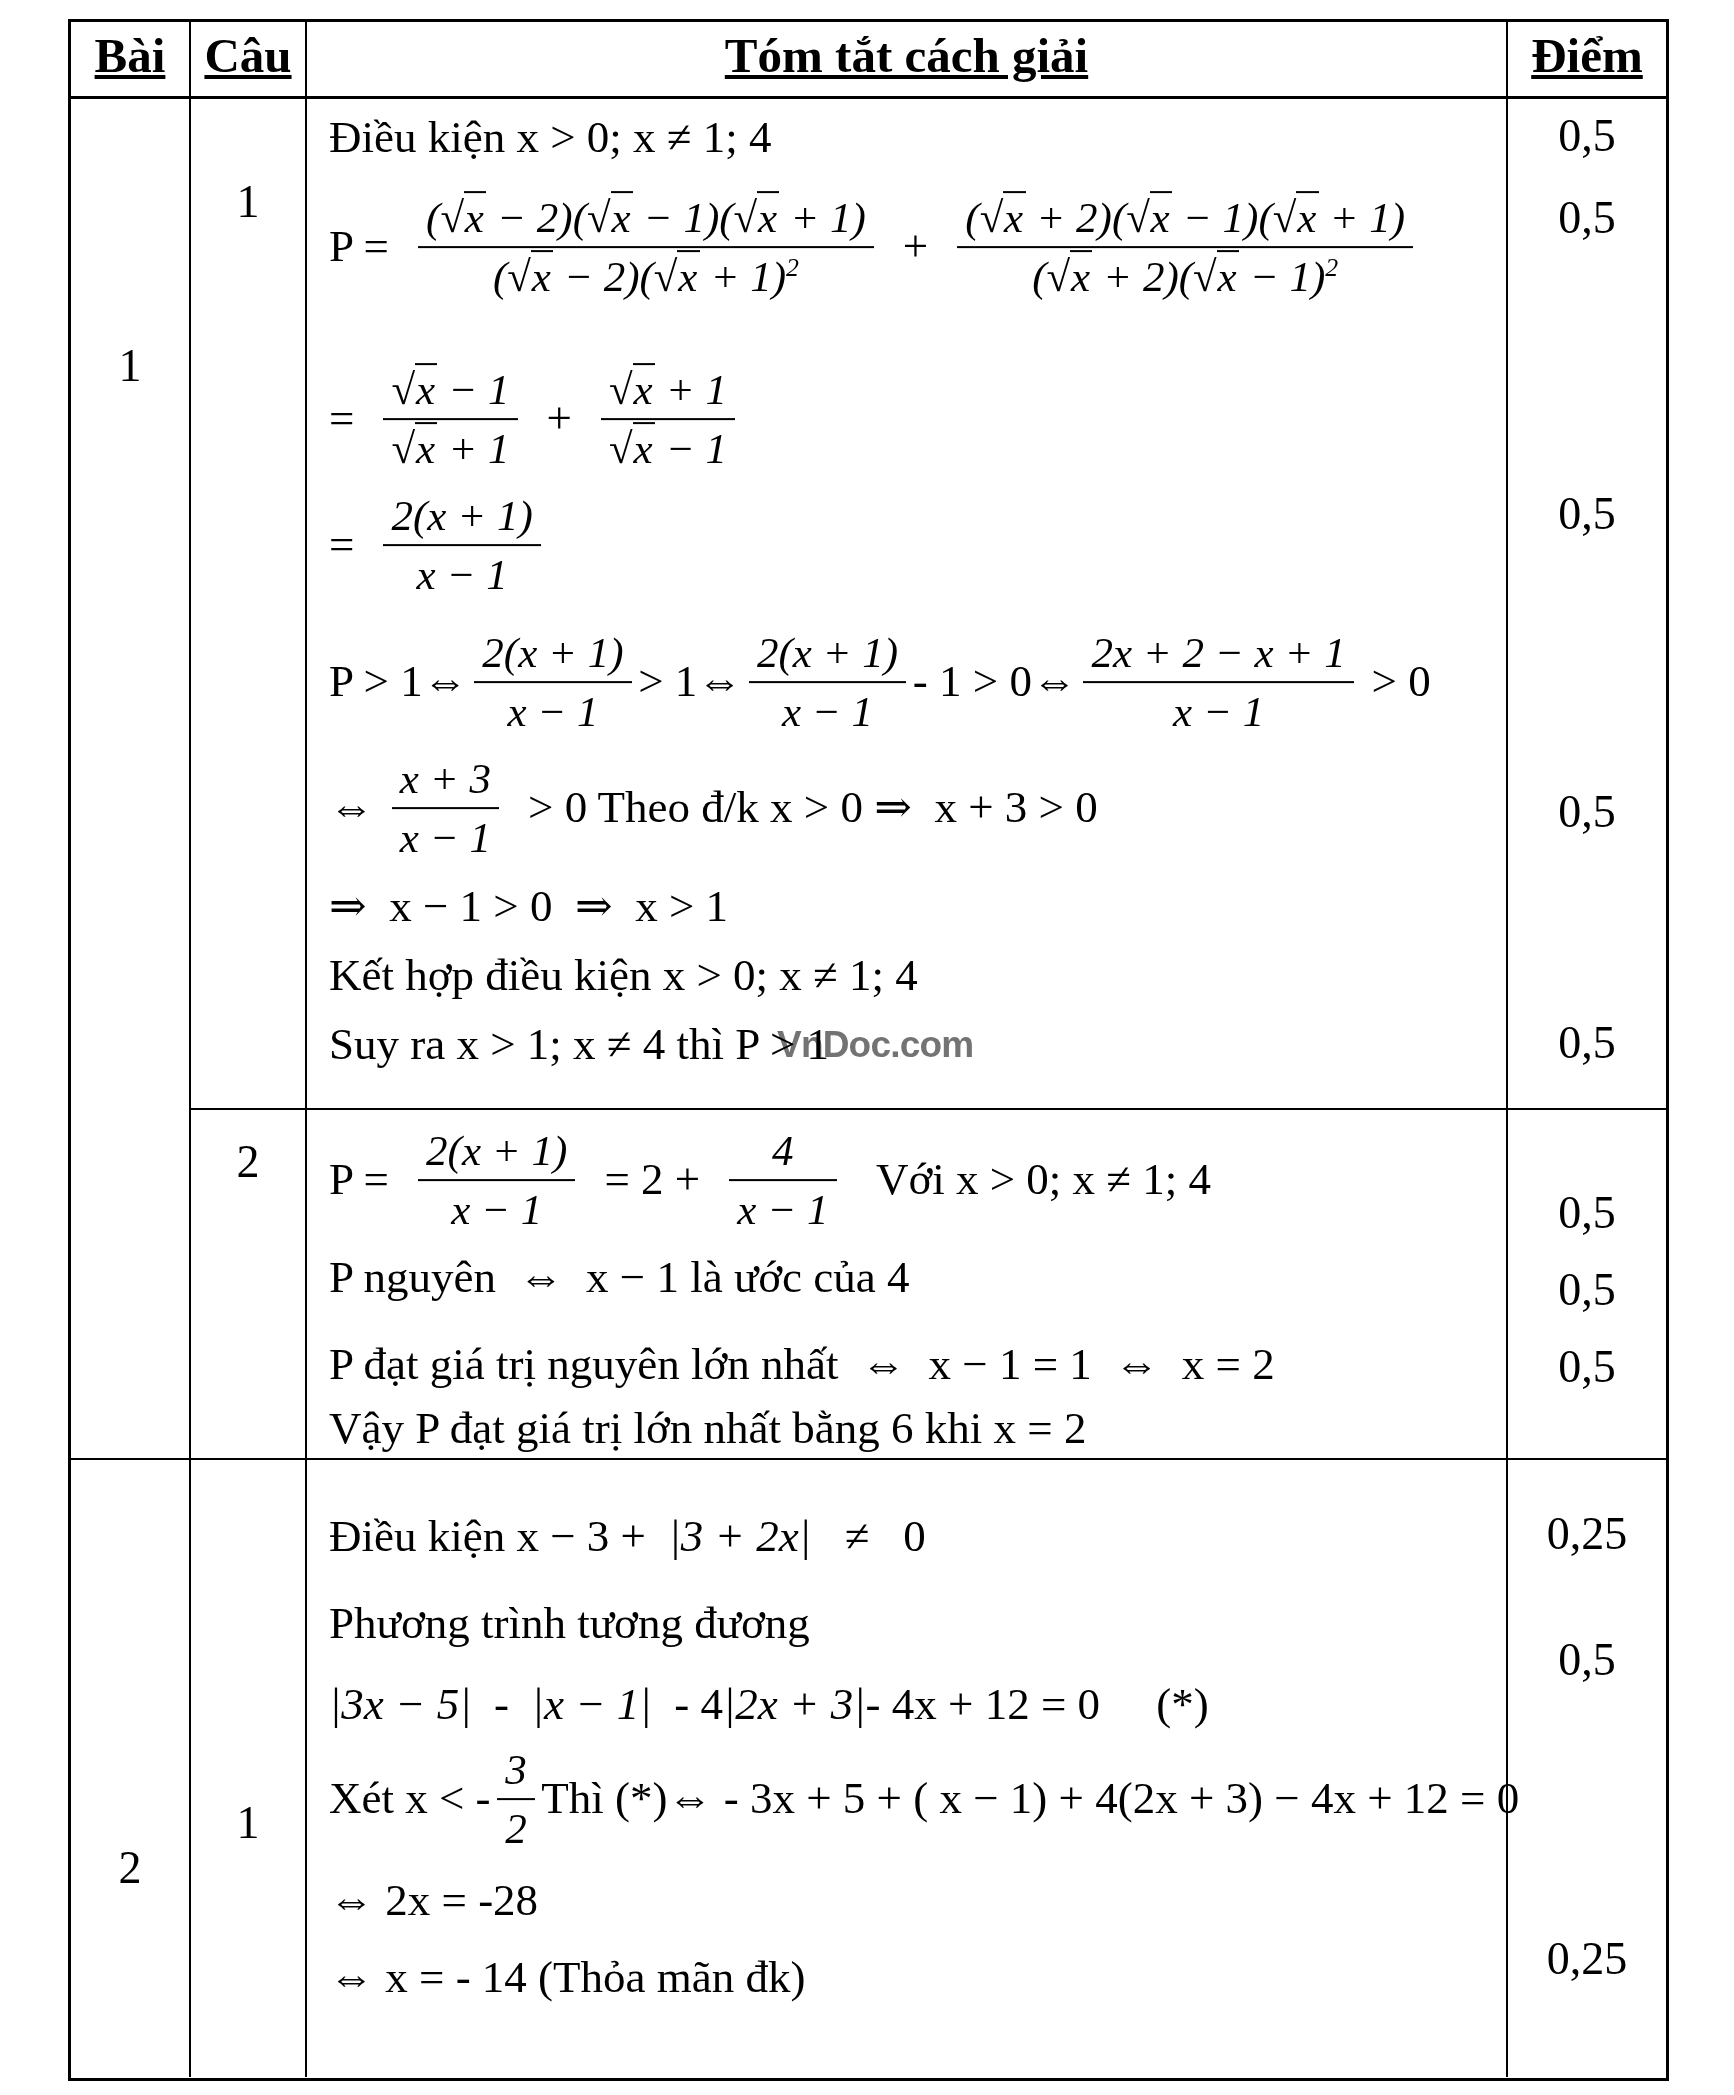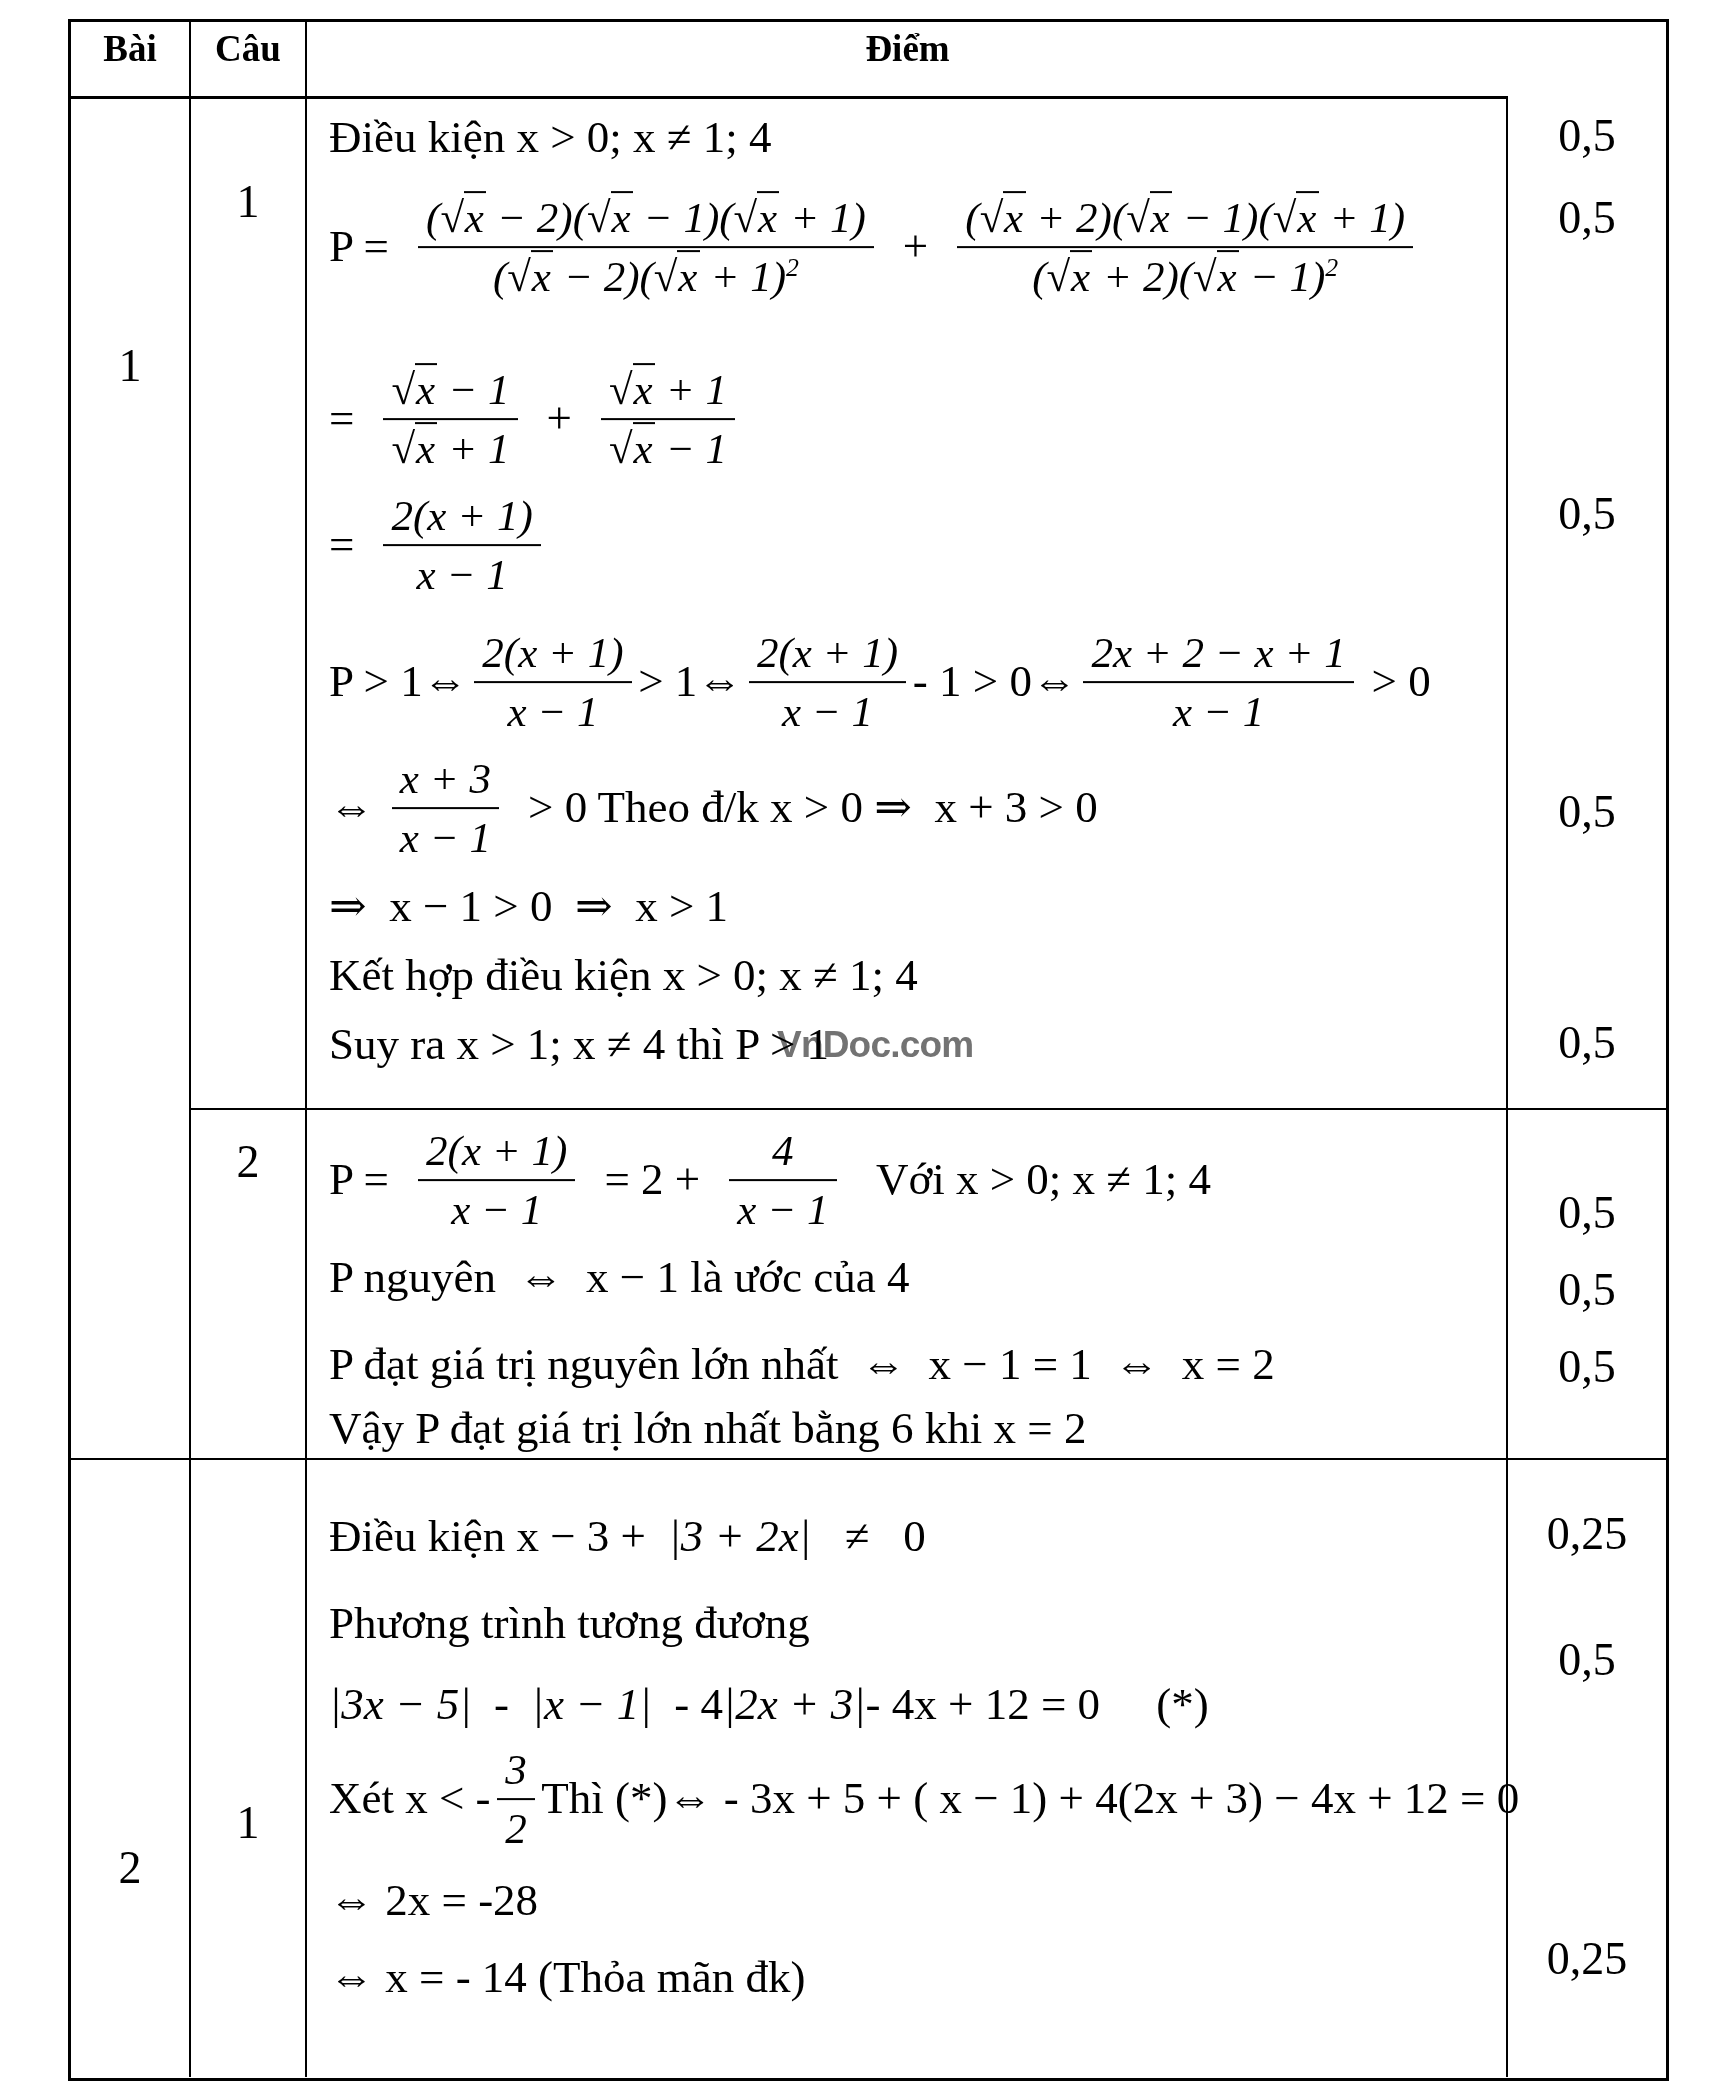--- a/index.html
+++ b/index.html
@@ -17,21 +17,21 @@
     grid-template-columns:120px 116px 1201px 158px;
     grid-template-rows:77px 1011px 350px 617px;
     border:3.3px solid #000;
     box-sizing:content-box;
   }
   .cell{position:relative;box-sizing:border-box;}
   .br{border-right:2.4px solid #000;}
   .bb{border-bottom:2.4px solid #000;}
   .bbthick{border-bottom:3.3px solid #000;}
   .hcell{display:flex;align-items:flex-start;justify-content:center;
-         font-weight:bold;font-size:37px;padding-top:4.9px;}
+         font-weight:bold;font-size:49px;padding-top:4.9px;text-decoration:underline;}
   .no{
     position:absolute;left:0;right:0;text-align:center;
     transform:translateY(-50%);font-size:46px;
   }
   .line{
     position:absolute;left:22px;
     display:flex;align-items:center;
     transform:translateY(-50%);
     font-size:45px;white-space:nowrap;z-index:2;
   }
@@ -62,20 +62,23 @@
 
 <div class="page">
   <div class="grid">
 
     <div class="cell hcell br bbthick">
       <span>Bài</span>
     </div>
     <div class="cell hcell br bbthick">
       <span>Câu</span>
     </div>
+    <div class="cell hcell br bbthick">
+      <span>Tóm tắt cách giải</span>
+    </div>
     <div class="cell hcell bbthick">
       <span>Điểm</span>
     </div>
 
     <div class="cell br bb" style="grid-row:2/4;grid-column:1;">
       <span class="no" style="top:266px;">1</span>
     </div>
 
     <div class="cell br bb" style="grid-row:2;grid-column:2;">
       <span class="no" style="top:102px;">1</span>

